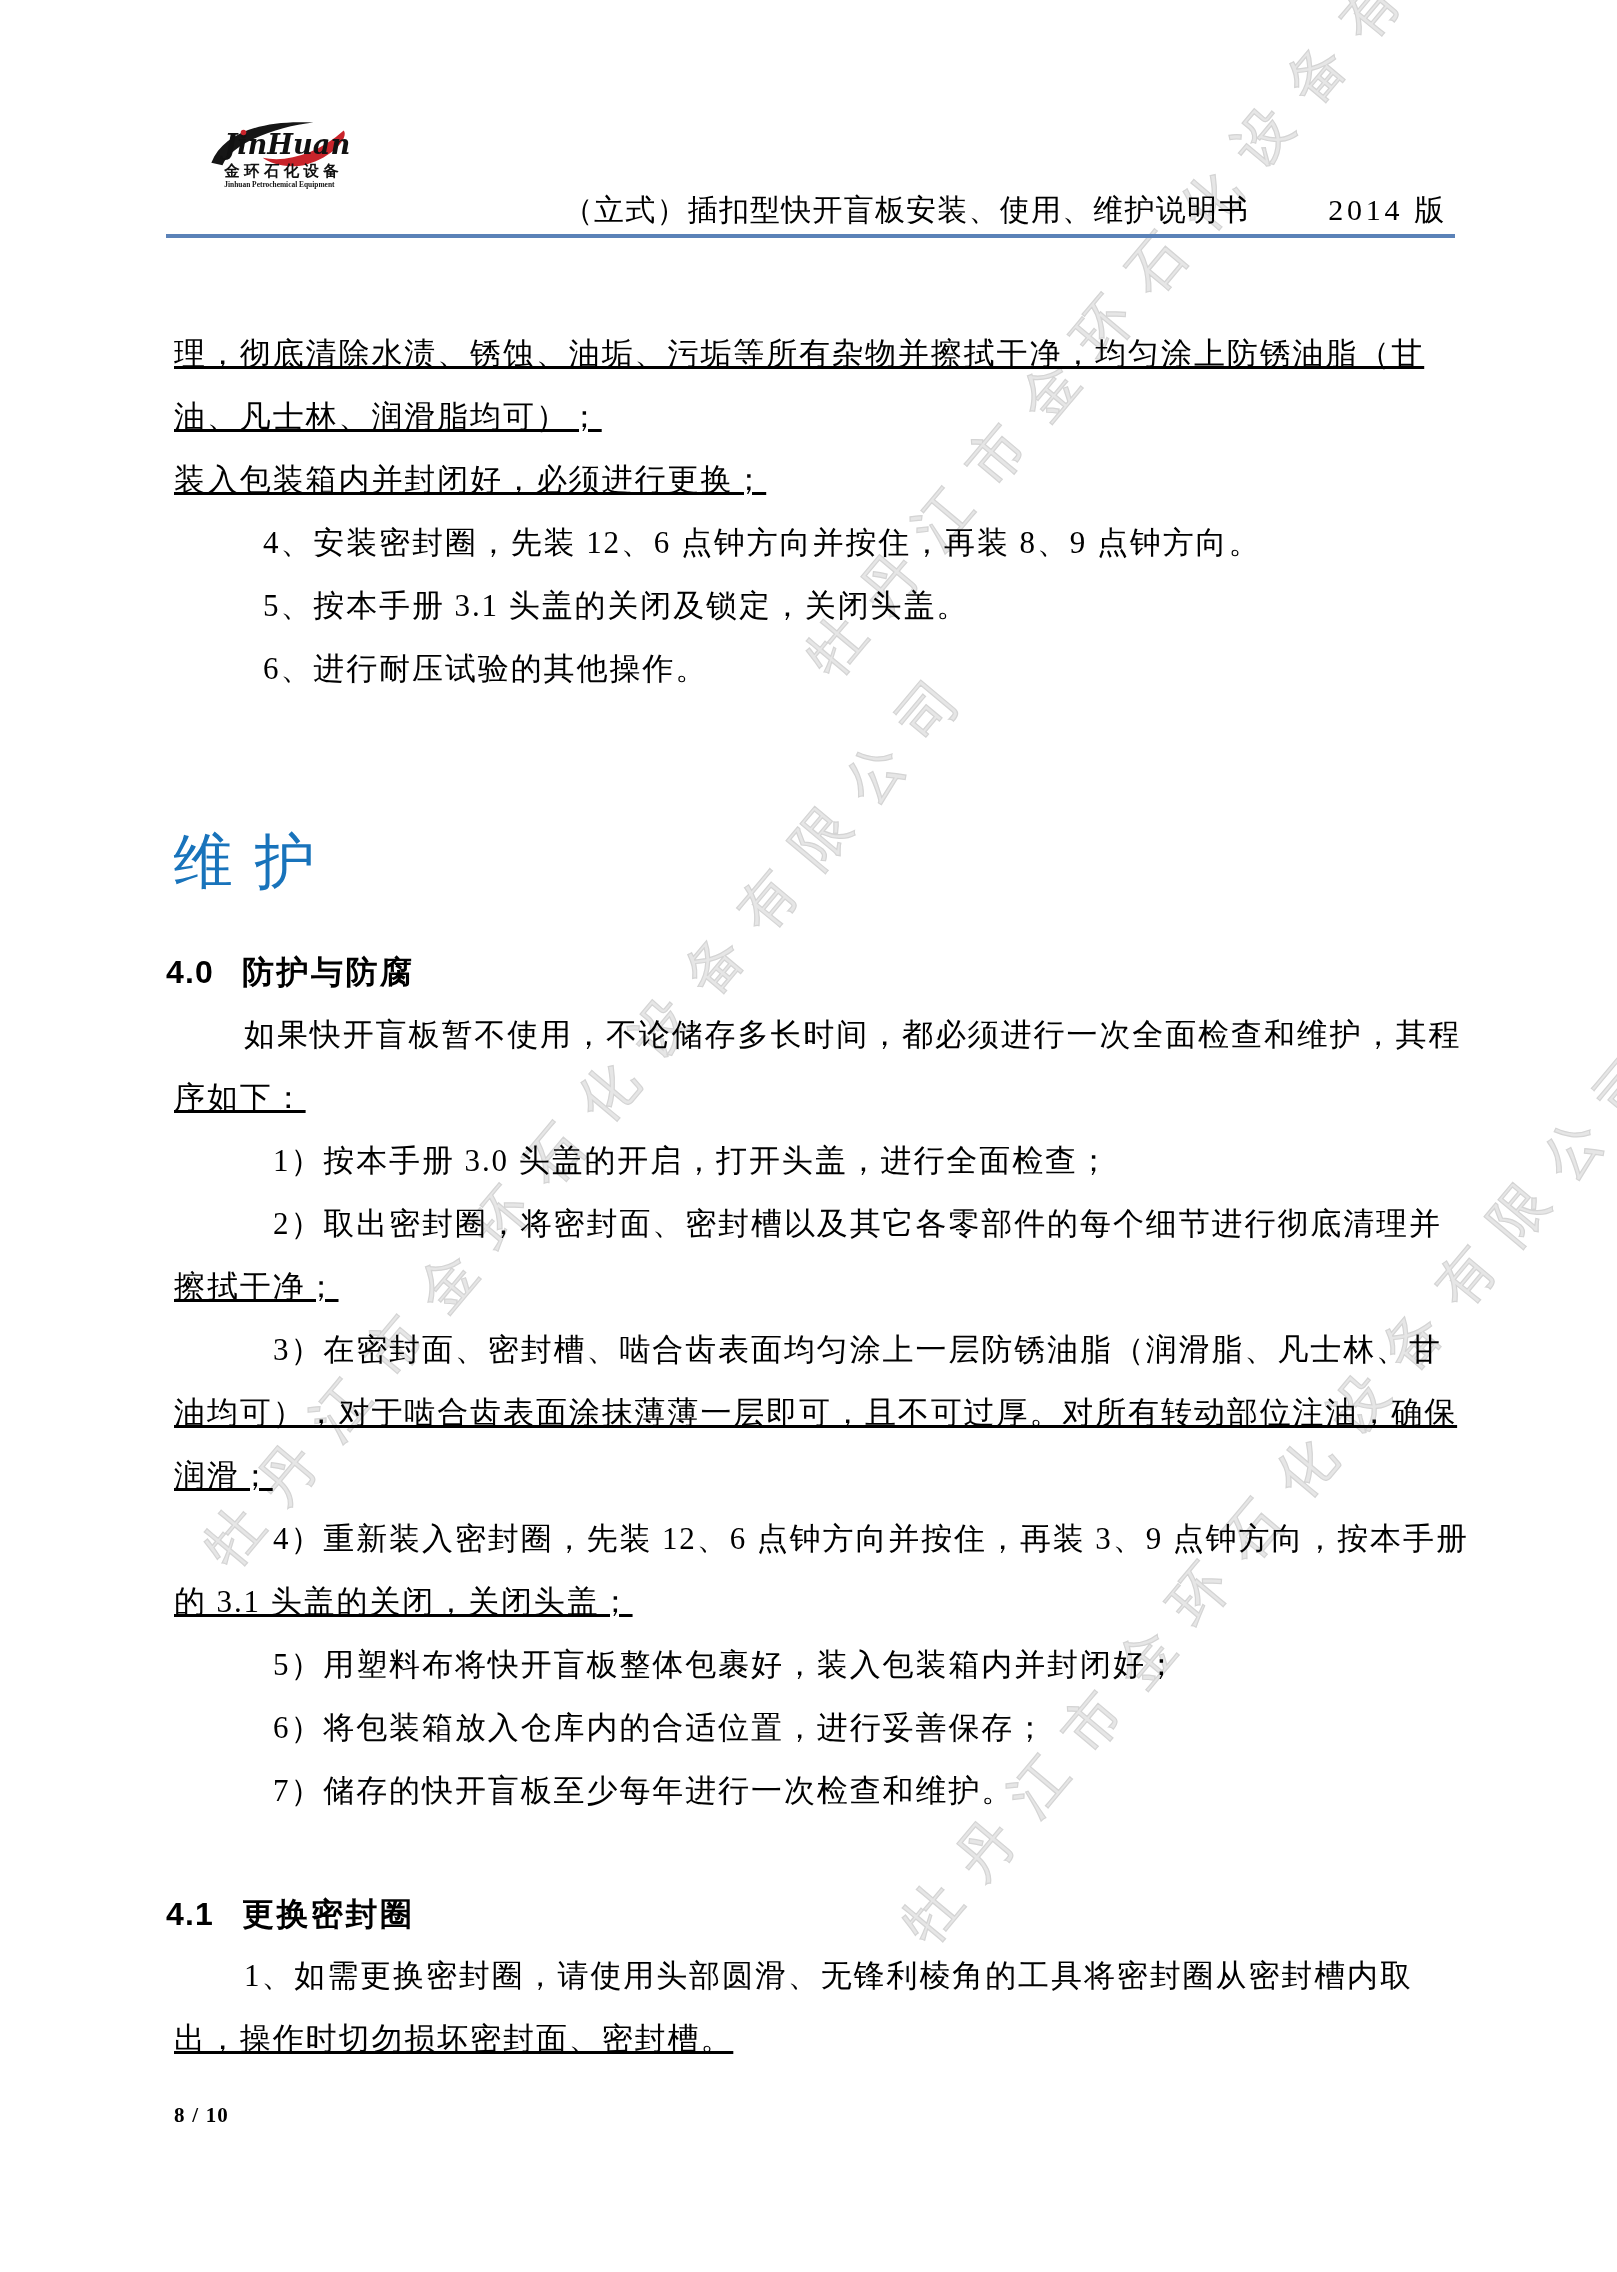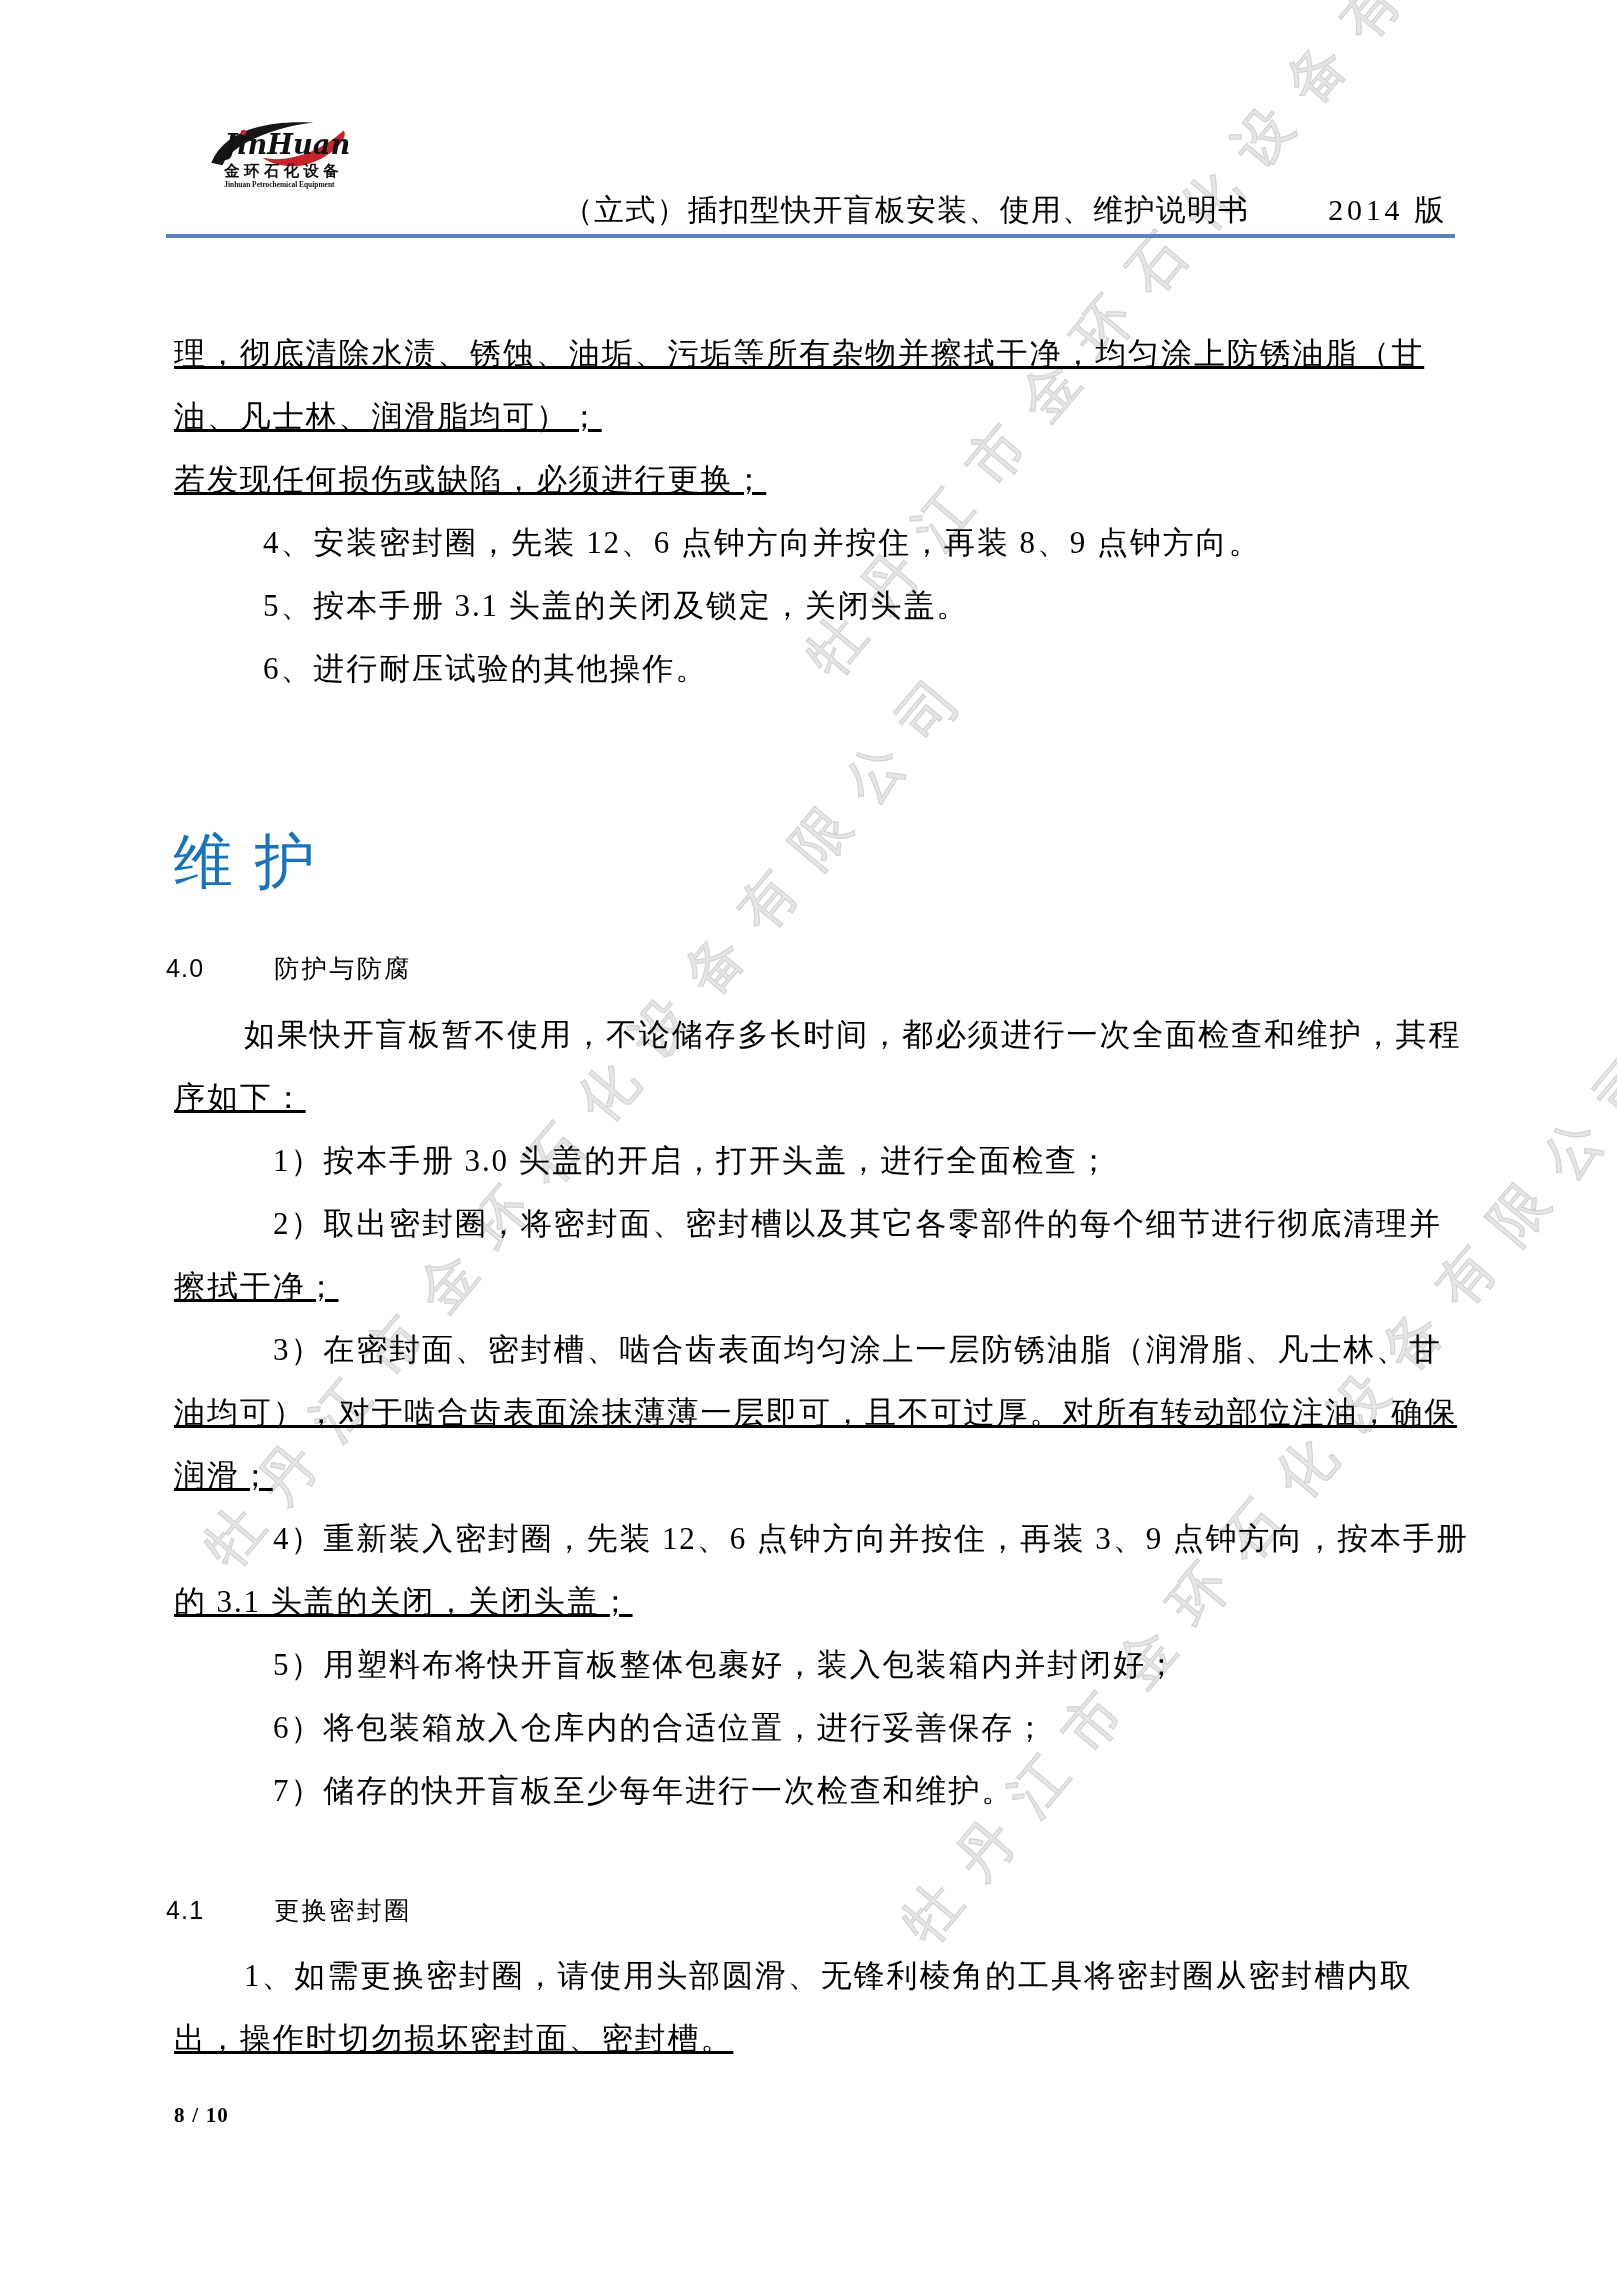--- a/index.html
+++ b/index.html
@@ -60,22 +60,22 @@
   .big-title{
     position:absolute;left:173px;top:832px;z-index:1;margin:0;
     font-family:"Liberation Sans","DejaVu Sans",sans-serif;
     font-weight:normal;font-size:60px;line-height:1;
     color:#1873bb;letter-spacing:2.5px;
   }
   .sec-heading{
     position:absolute;left:166px;z-index:1;
     display:flex;align-items:baseline;
     font-family:"Liberation Sans","DejaVu Sans",sans-serif;
-    font-weight:normal;font-size:25px;line-height:1;
-    letter-spacing:1.2px;white-space:nowrap;gap:42px;
+    font-weight:bold;font-size:32px;line-height:1;
+    letter-spacing:1.2px;white-space:nowrap;
   }
   #sec40{top:956px;}
   #sec41{top:1898px;}
   .sec-heading .sec-title{margin-left:28px;letter-spacing:2.5px;}
   
   .footer{
     position:absolute;left:174px;top:2103px;width:1273px;z-index:1;
     font-weight:bold;font-size:21px;letter-spacing:1.2px;
   }
 </style>
@@ -99,21 +99,21 @@
 
   <div class="title-row">
     <span>（立式）插扣型快开盲板安装、使用、维护说明书</span>
     <span class="edition">2014 版</span>
   </div>
   <div class="rule"></div>
 
   <div class="lines" id="top-lines">
       <div class="line ind-none">理，彻底清除水渍、锈蚀、油垢、污垢等所有杂物并擦拭干净，均匀涂上防锈油脂（甘</div>
       <div class="line ind-none">油、凡士林、润滑脂均可）；</div>
-      <div class="line ind-none">若发现任何损伤或缺陷，必须进行更换；</div>
+      <div class="line ind-none">装入包装箱内并封闭好，必须进行更换；</div>
       <div class="line ind-item">4、安装密封圈，先装 12、6 点钟方向并按住，再装 8、9 点钟方向。</div>
       <div class="line ind-item">5、按本手册 3.1 头盖的关闭及锁定，关闭头盖。</div>
       <div class="line ind-item">6、进行耐压试验的其他操作。</div>
     </div>
 
   <h1 class="big-title">维 护</h1>
 
   <div class="sec-heading" id="sec40">
     <span class="sec-num">4.0</span>
     <span class="sec-title">防护与防腐</span>

